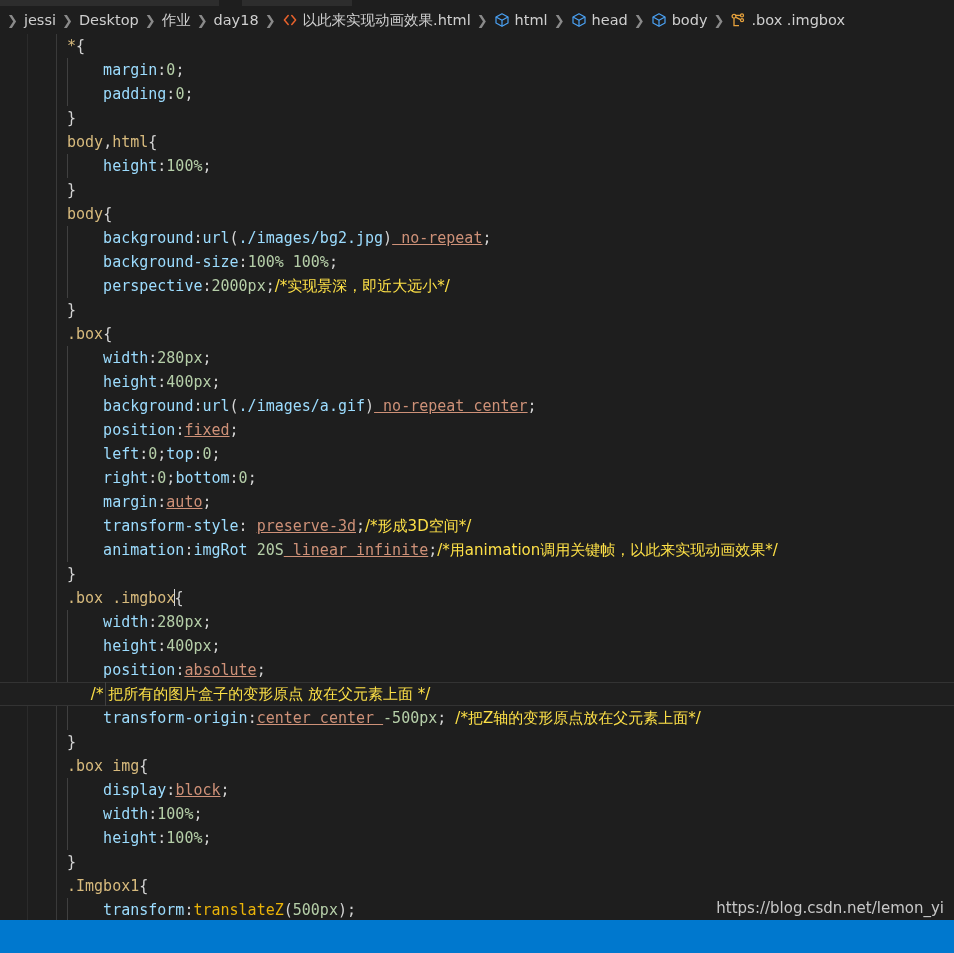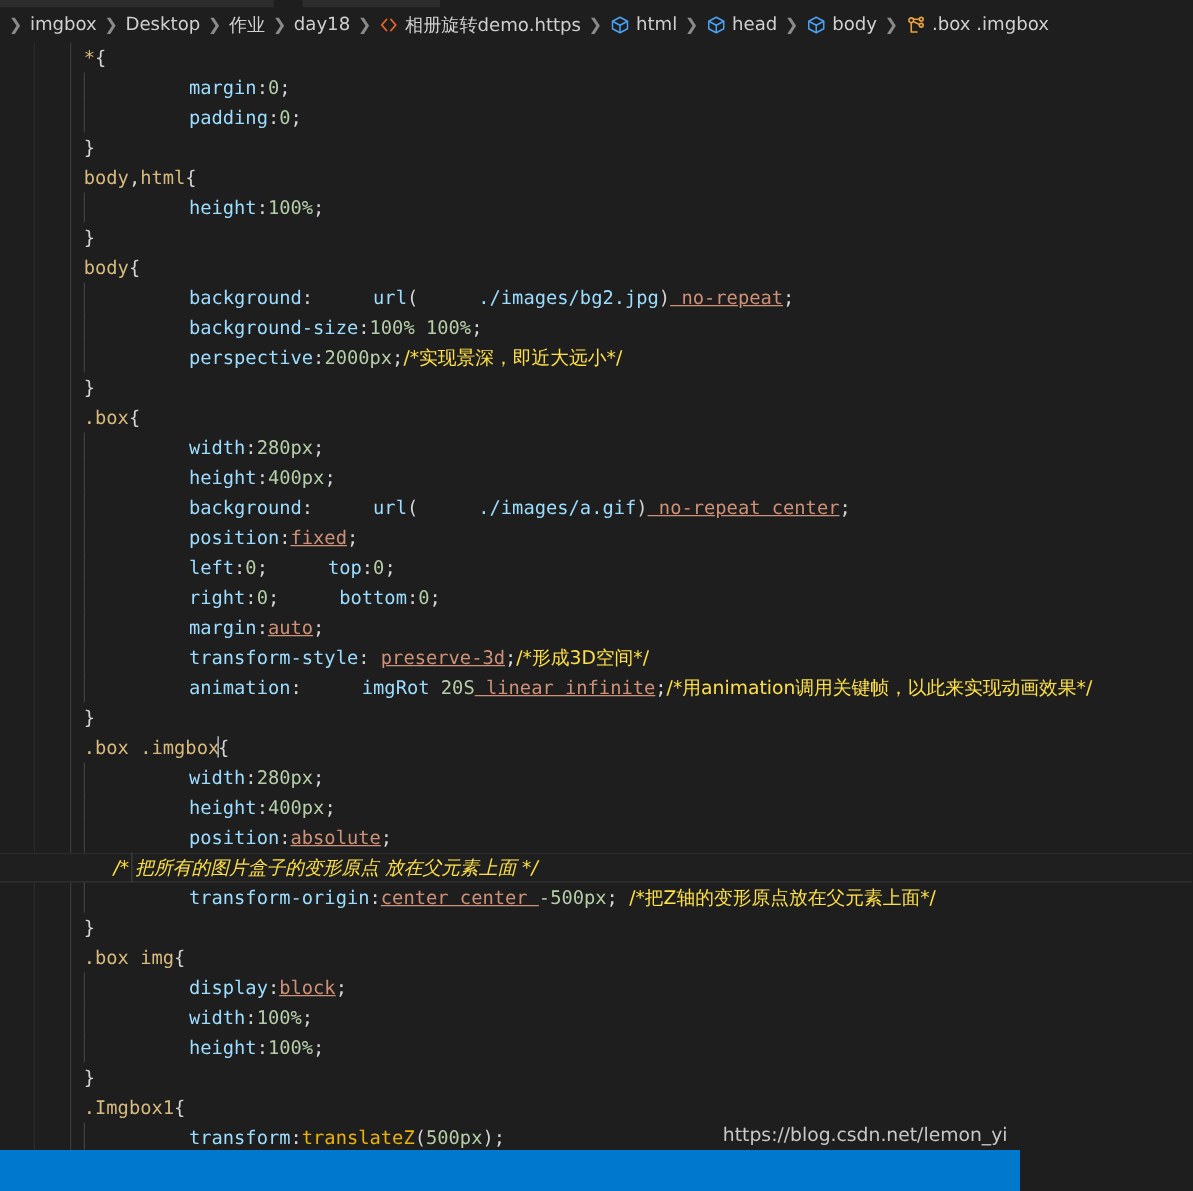--- a/index.html
+++ b/index.html
@@ -96,41 +96,40 @@
   .line {
     position: relative;
     height: 24px;
     padding-left: 67px;
     box-sizing: border-box;
     color: #d4d4d4;
   }
   .line.current {
     background: #1f1f1f;
     box-shadow: inset 0 1px 0 #333333, inset 0 -1px 0 #333333;
-    font-style: italic;
   }
   
   .line.ind::before {
     content: "";
     position: absolute;
     left: 67px; top: 0;
     width: 1px; height: 24px;
     background: #404040;
   }
   .line.ind2::before {
     content: "";
     position: absolute;
     left: 105px; top: 0;
     width: 1px; height: 24px;
     background: #404040;
   }
 
   
   .t-sel   { color: #d7ba7d; }   
-  .t-prop  { color: #9cdcfe; padding-left: 48px; }   
+  .t-prop  { color: #9cdcfe; }   
   .t-val   { color: #ce9178; text-decoration: underline; }   
   .t-num   { color: #b5cea8; }   
   .t-punc  { color: #d4d4d4; }   
   .t-com   { color: #fde047; }   
   .t-fn    { color: #eab308; }   
   .t-cjk   { font-family: "DejaVu Sans", sans-serif; }
 
   
   .caret {
     display: inline-block;
@@ -138,21 +137,21 @@
     height: 17px;
     background: #d4d4d4;
     vertical-align: -3px;
     margin: 0 -1px;
   }
 
   
   .statusbar {
     position: absolute;
     left: 0; top: 920px;
-    width: 816px; height: 33px;
+    width: 954px; height: 33px;
     background: #0078ce;
   }
   .watermark {
     position: absolute;
     right: 10px;
     top: -21px;
     font-family: "DejaVu Sans", sans-serif;
     font-size: 15px;
     color: #c8c8c8;
     white-space: nowrap;
@@ -162,21 +161,21 @@
 <body>
 
 <div class="tabstrip">
   <div class="tab-active"></div>
   <div class="tab-other"></div>
 </div>
 
 <div class="breadcrumb" id="breadcrumb">
     <span class="bc-sep">❯</span>
     <span class="bc-item">
-      <span>imgbox</span>
+      <span>jessi</span>
     </span>
     <span class="bc-sep">❯</span>
     <span class="bc-item">
       <span>Desktop</span>
     </span>
     <span class="bc-sep">❯</span>
     <span class="bc-item">
       <span>作业</span>
     </span>
     <span class="bc-sep">❯</span>
@@ -184,21 +183,21 @@
       <span>day18</span>
     </span>
     <span class="bc-sep">❯</span>
     <span class="bc-item">
       <span class="bc-icon">
         <svg width="16" height="16" viewBox="0 0 16 16">
           <path d="M6.2 3.6 L2.4 8 L6.2 12.4" fill="none" stroke="#e8622c" stroke-width="1.5" stroke-linecap="round" stroke-linejoin="round"></path>
           <path d="M9.8 3.6 L13.6 8 L9.8 12.4" fill="none" stroke="#e8622c" stroke-width="1.5" stroke-linecap="round" stroke-linejoin="round"></path>
         </svg>
       </span>
-      <span>相册旋转demo.https</span>
+      <span>以此来实现动画效果.html</span>
     </span>
     <span class="bc-sep">❯</span>
     <span class="bc-item">
       <span class="bc-icon">
         <svg width="16" height="16" viewBox="0 0 16 16">
           <path d="M8 1.8 L14 5 L14 11 L8 14.2 L2 11 L2 5 Z" fill="none" stroke="#4aa1f3" stroke-width="1.2" stroke-linejoin="round"></path>
           <path d="M2 5 L8 8.2 L14 5" fill="none" stroke="#4aa1f3" stroke-width="1.2" stroke-linejoin="round"></path>
           <path d="M8 8.2 L8 14.2" fill="none" stroke="#4aa1f3" stroke-width="1.2"></path>
         </svg>
       </span>

